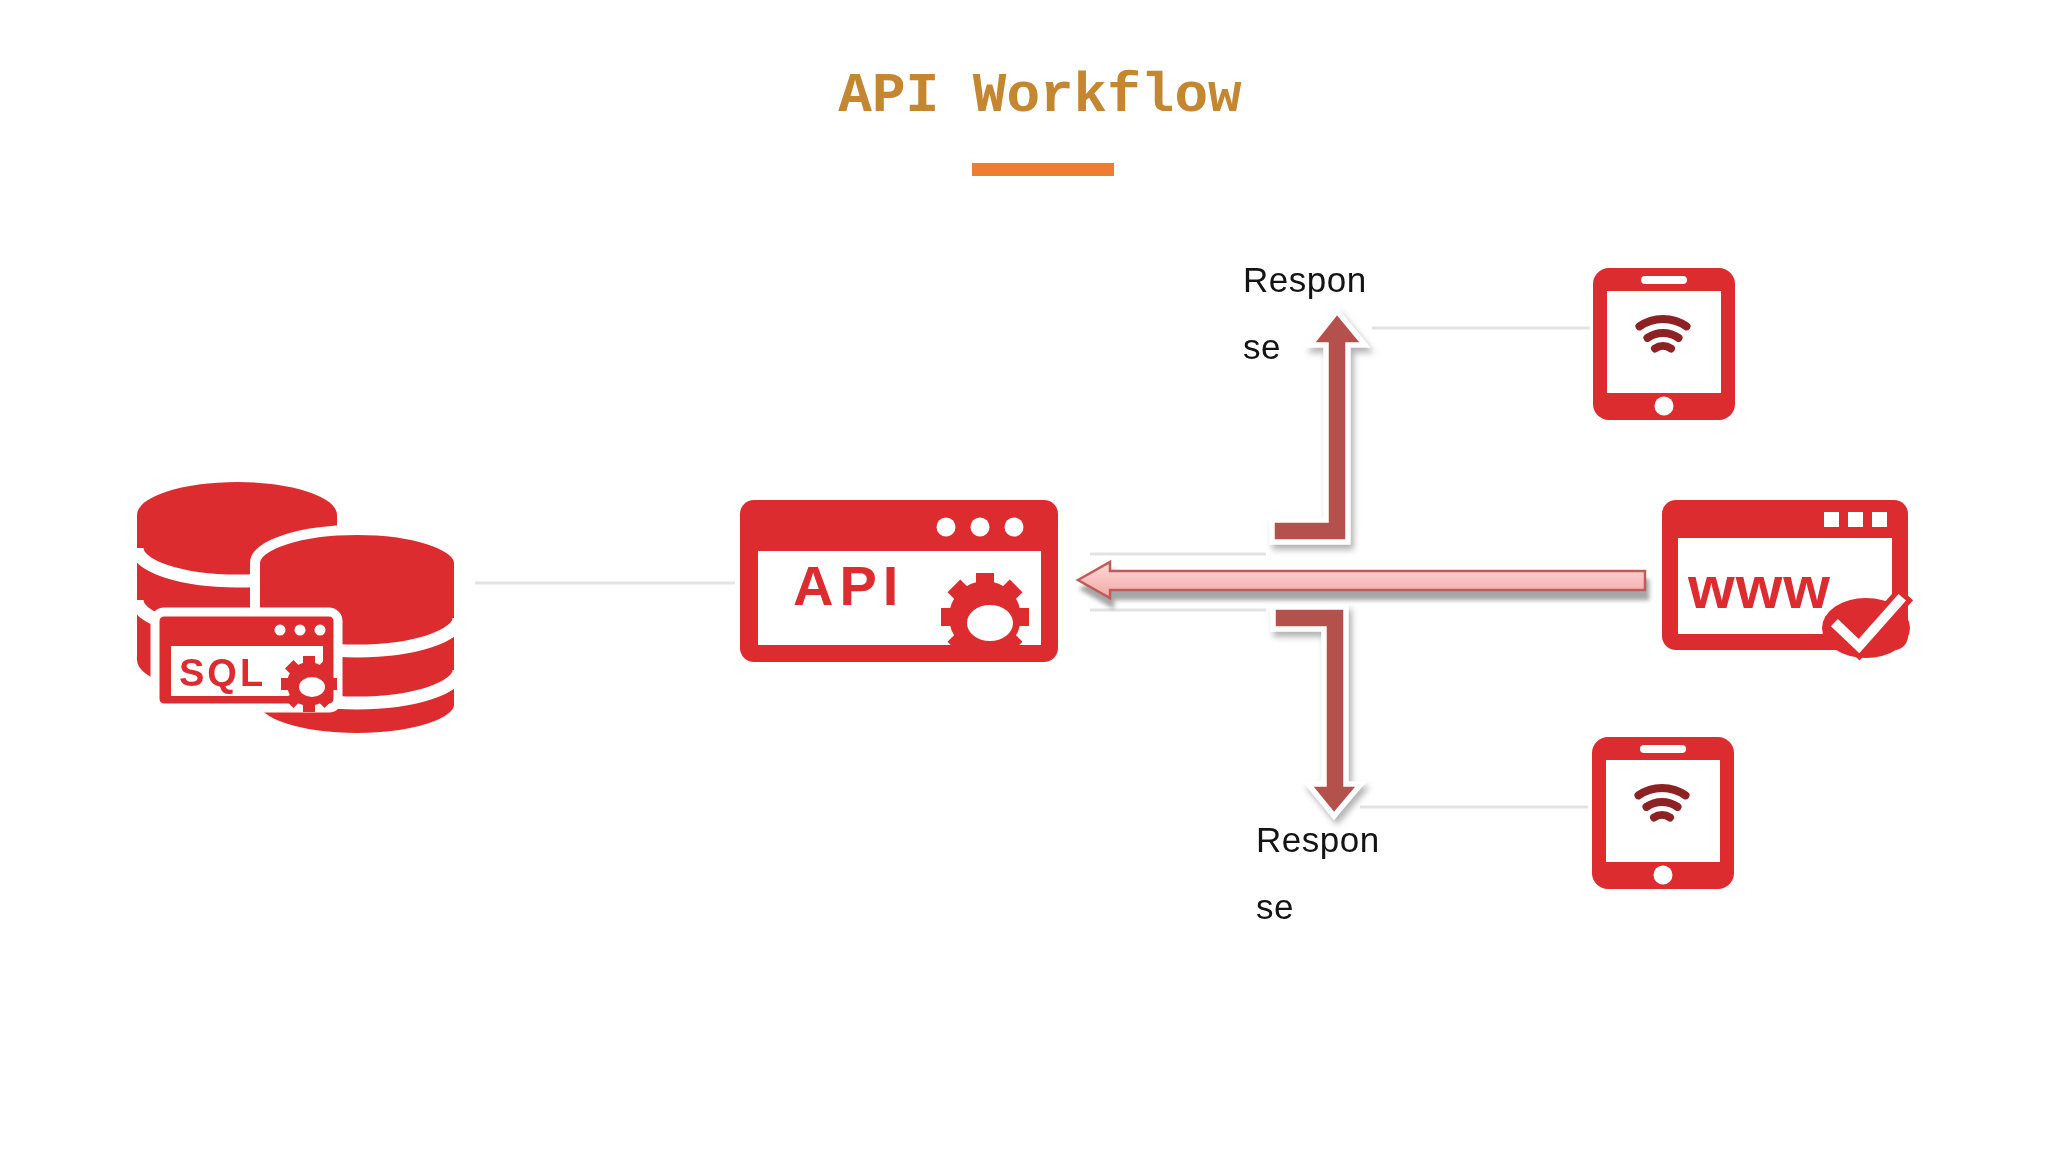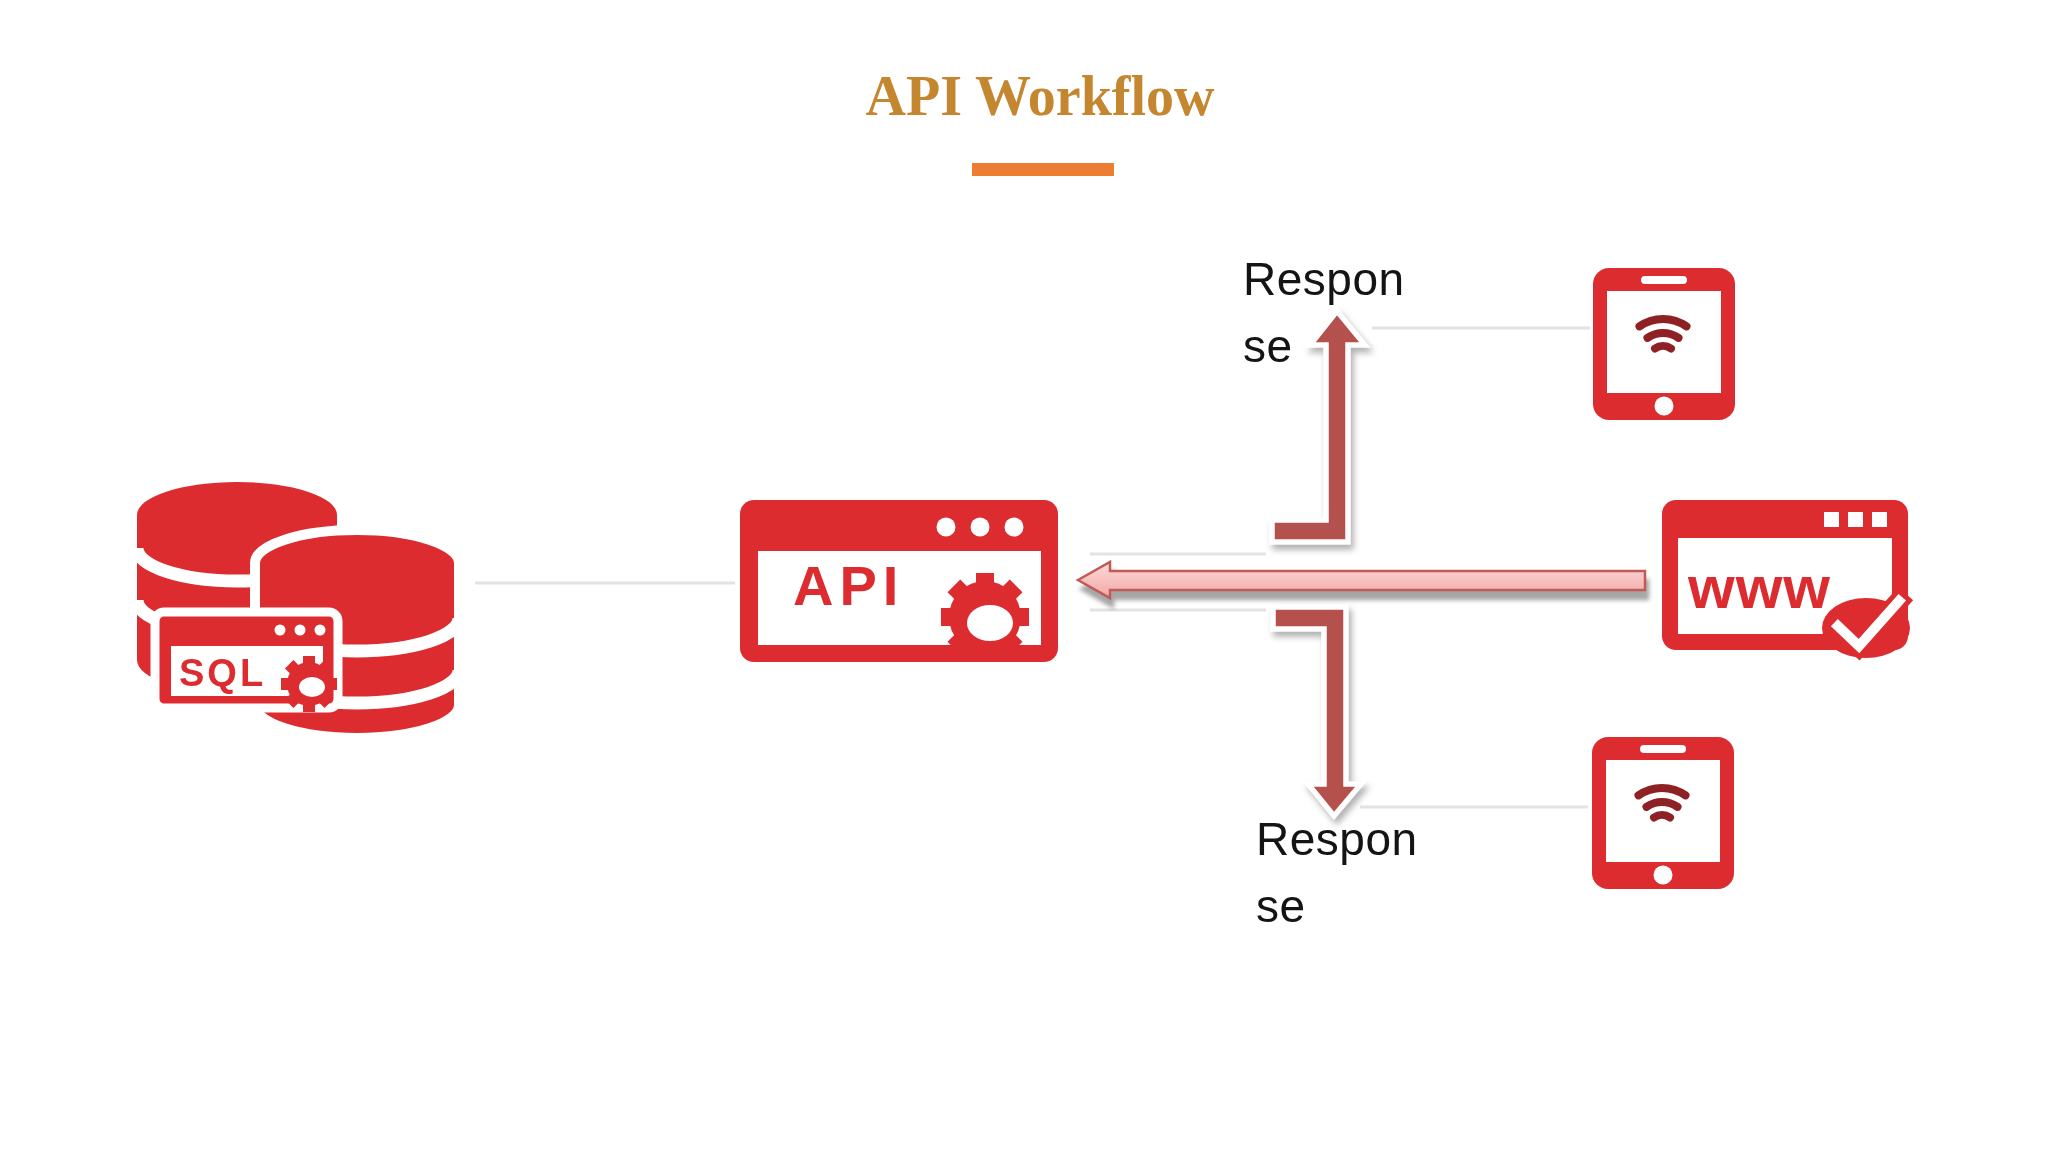--- a/index.html
+++ b/index.html
@@ -13,32 +13,32 @@
     --connector-line:#e3e3e3;
   }
   *{margin:0;padding:0;box-sizing:border-box;}
   body{font-family:"Liberation Sans",sans-serif;background:#fff;}
   .stage{position:relative;width:2048px;height:1152px;background:#ffffff;overflow:hidden;}
   .layer{position:absolute;left:0;top:0;}
 
   .title{
     position:absolute;left:780px;top:64px;width:520px;
     text-align:center;
-    font-family:Liberation Serif, serif;
+    font-family:Liberation Mono, monospace;
     font-weight:700;font-size:56px;letter-spacing:0px;
     color:var(--title-text);
   }
   .title-underline{
     position:absolute;left:972px;top:163px;width:142px;height:13px;
     background:var(--title-underline);
   }
 
   .edge-label{
     position:absolute;
-    font-size:46px;line-height:67px;color:var(--label-text);
+    font-size:35px;line-height:67px;color:var(--label-text);
     letter-spacing:0.5px;white-space:nowrap;
   }
   .edge-label span{display:block;}
   #label-response-top{left:1243px;top:246px;}
   #label-request{left:1426px;top:524px;}
   #label-response-bottom{left:1256px;top:806px;}
 
   
   .red-fill{fill:var(--icon-red);}
   .white-fill{fill:#ffffff;}

